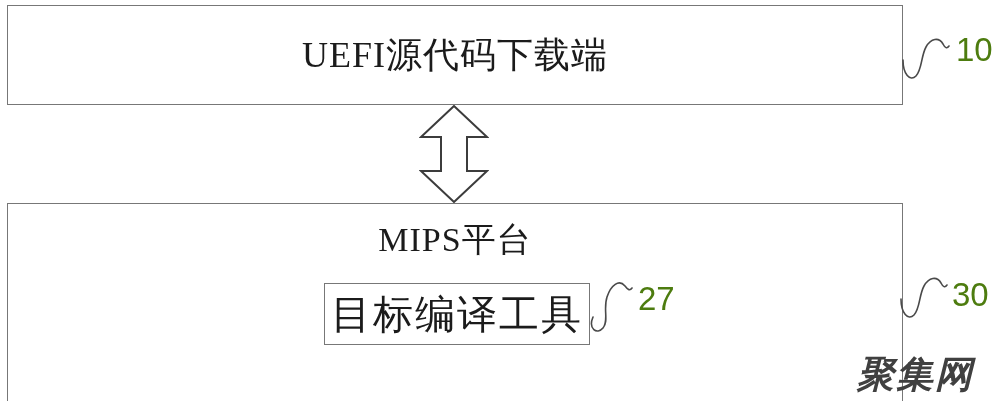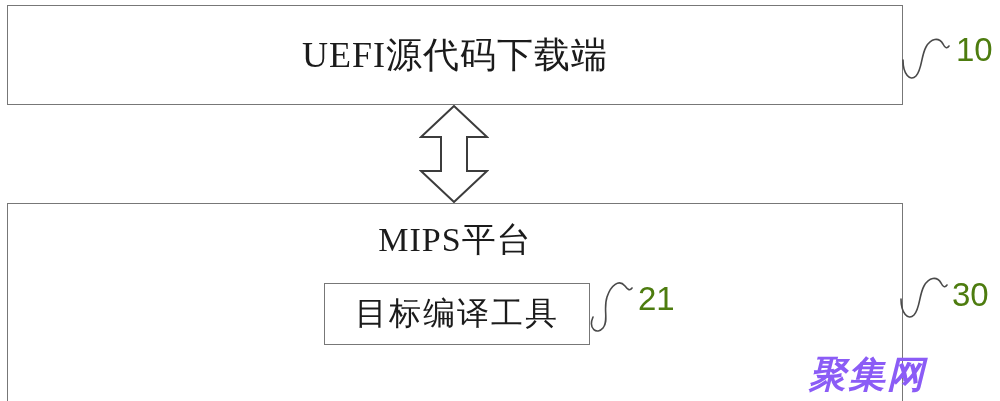--- a/index.html
+++ b/index.html
@@ -29,21 +29,21 @@
   }
   .mips-label{
     position:absolute;left:0;right:0;top:13px;
     text-align:center;font-size:34px;letter-spacing:1px;
   }
   .inner-box{
     position:absolute;left:316px;top:79px;width:266px;height:62px;
     display:flex;align-items:center;justify-content:center;
   }
   .inner-box .box-label{
-    font-size:32px;letter-spacing:2px;
+    font-size:40px;letter-spacing:2px;
   }
   .arrow-wrap{
     position:absolute;left:419px;top:105px;width:70px;height:98px;
   }
   .squiggle{
     position:absolute;
   }
   .squiggle svg path{
     fill:none;stroke:#4a4a4a;stroke-width:1.6;stroke-linecap:round;
   }
@@ -52,25 +52,25 @@
   .sq-21{left:589px;top:277px;width:46px;height:58px;}
   .ref-num{
     position:absolute;
     font-family:"Liberation Sans","DejaVu Sans",sans-serif;
     font-size:33px;font-weight:500;color:#4d7c0f;line-height:1;
   }
   .ref-10{left:956px;top:33px;}
   .ref-20{left:952px;top:278px;}
   .ref-21{left:638px;top:282px;}
   .watermark{
-    position:absolute;left:809px;top:356px;
+    position:absolute;left:857px;top:356px;
     font-family:"Liberation Sans","DejaVu Sans",sans-serif;
     font-size:37px;font-weight:900;font-style:italic;
     letter-spacing:2px;line-height:1;
-    color:#8b5cf6;
+    color:#404040;
   }
 </style>
 </head>
 <body>
 
 <div id="canvas">
 
   <div class="box outer-top">
     <span class="box-label">UEFI源代码下载端</span>
   </div>
@@ -100,17 +100,17 @@
       <path d="M2,26 C2,40 9,48 15,42 C21,36 20,22 25,13 C30,4 38,3 42,10 C44,14 46,15 48,12"></path>
     </svg>
   </div>
   <div class="ref-num ref-20">30</div>
 
   <div class="squiggle sq-21">
     <svg width="46" height="58" viewBox="0 0 46 58">
       <path d="M4,40 C-1,52 8,58 14,51 C20,44 14,32 18,20 C22,8 30,2 36,9 C39,13 41,14 43,11"></path>
     </svg>
   </div>
-  <div class="ref-num ref-21">21</div>
+  <div class="ref-num ref-21">27</div>
 
   <div class="watermark">聚集网</div>
 
 </div>
 
 </body></html>

